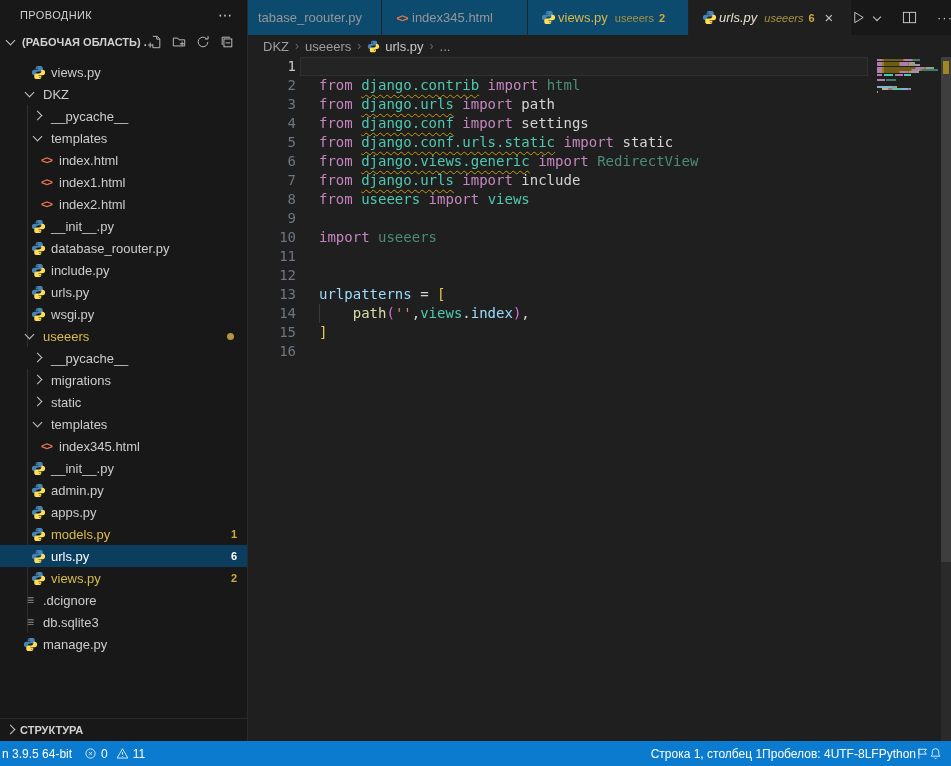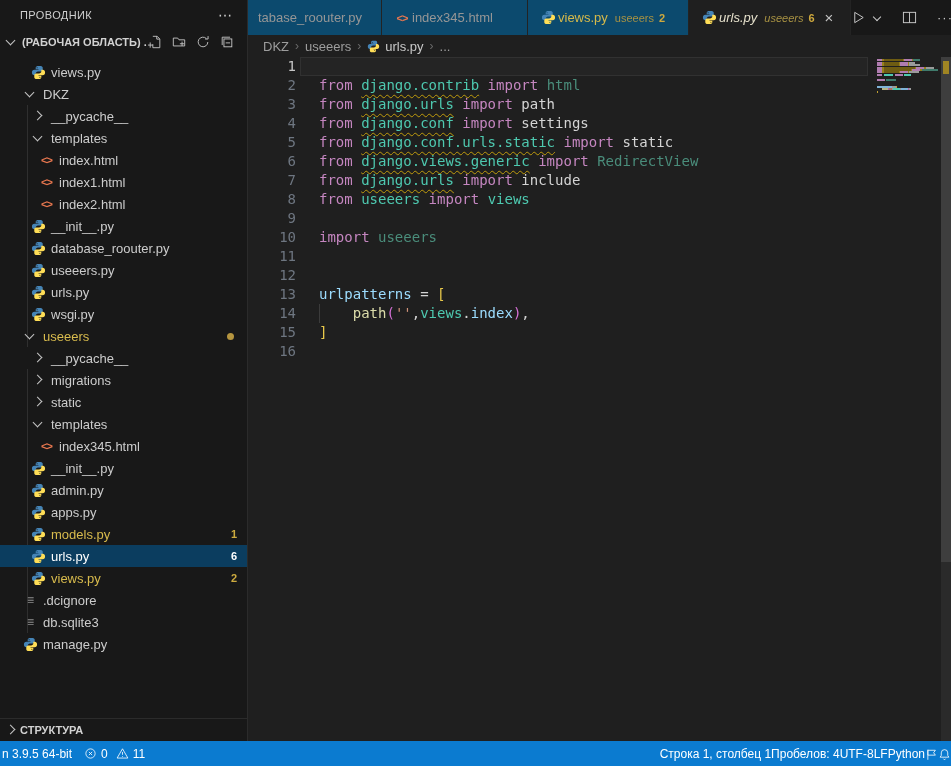--- a/index.html
+++ b/index.html
@@ -92,21 +92,21 @@
   .mm-line span{height:2px;flex:none}
   .mm-warn{background:#96801c}
   .ruler{position:absolute;top:0;right:0;width:10px;height:100%;background:#2a2a2a;z-index:2}
   .ruler .slider{position:absolute;top:0;left:0;width:10px;height:505px;background:#3e3e3e}
   .ruler .wmark{position:absolute;top:4px;left:2px;width:6px;height:13px;background:#a08523}
 
   
   .statusbar{position:absolute;left:0;bottom:0;width:951px;height:25px;display:flex;
     align-items:center;color:#fff;font-size:12px}
   .sb-left{display:flex;gap:12px;padding-left:2px;align-items:center}
-  .sb-right{margin-left:auto;display:flex;align-items:flex-end}
+  .sb-right{margin-left:auto;display:flex;padding-right:9px;align-items:flex-start}
   .sb-item{display:flex;align-items:center;gap:4px;cursor:pointer;white-space:nowrap}
   .probs{display:flex;align-items:center;gap:4px}
   .probs .num{margin-right:4px}
   svg{display:block}
 </style>
 </head>
 <body>
 
 <div class="app">
 
@@ -215,21 +215,21 @@
           </span>
           <span class="label">database_roouter.py</span>
         </div>
         <div class="trow" style="padding-left: 30px;">
           <span class="ficon">
             <svg width="15" height="15" viewBox="0 0 32 32">
               <path fill="#4584b6" d="M15.9 2C12.6 2 10 3 10 5.8V9h6v1H7.1C4 10 2 12.2 2 16s2 6 5.1 6H10v-3.4c0-2.7 2.2-4.9 4.9-4.9h6.2c2.3 0 3.9-1.7 3.9-4V5.8C25 3 22.4 2 19.1 2h-3.2zM13 4.7a1.2 1.2 0 1 1 0 2.4 1.2 1.2 0 0 1 0-2.4z"></path>
               <path fill="#ffde57" d="M16.1 30c3.3 0 5.9-1 5.9-3.8V23h-6v-1h8.9c3.1 0 5.1-2.2 5.1-6s-2-6-5.1-6H22v3.4c0 2.7-2.2 4.9-4.9 4.9h-6.2c-2.3 0-3.9 1.7-3.9 4v3.9c0 2.8 2.6 3.8 5.9 3.8h3.2zM19 27.3a1.2 1.2 0 1 1 0-2.4 1.2 1.2 0 0 1 0 2.4z"></path>
             </svg>
           </span>
-          <span class="label">useeers.py</span>
+          <span class="label">include.py</span>
         </div>
         <div class="trow" style="padding-left: 30px;">
           <span class="ficon">
             <svg width="15" height="15" viewBox="0 0 32 32">
               <path fill="#4584b6" d="M15.9 2C12.6 2 10 3 10 5.8V9h6v1H7.1C4 10 2 12.2 2 16s2 6 5.1 6H10v-3.4c0-2.7 2.2-4.9 4.9-4.9h6.2c2.3 0 3.9-1.7 3.9-4V5.8C25 3 22.4 2 19.1 2h-3.2zM13 4.7a1.2 1.2 0 1 1 0 2.4 1.2 1.2 0 0 1 0-2.4z"></path>
               <path fill="#ffde57" d="M16.1 30c3.3 0 5.9-1 5.9-3.8V23h-6v-1h8.9c3.1 0 5.1-2.2 5.1-6s-2-6-5.1-6H22v3.4c0 2.7-2.2 4.9-4.9 4.9h-6.2c-2.3 0-3.9 1.7-3.9 4v3.9c0 2.8 2.6 3.8 5.9 3.8h3.2zM19 27.3a1.2 1.2 0 1 1 0-2.4 1.2 1.2 0 0 1 0 2.4z"></path>
             </svg>
           </span>
           <span class="label">urls.py</span>
         </div>

